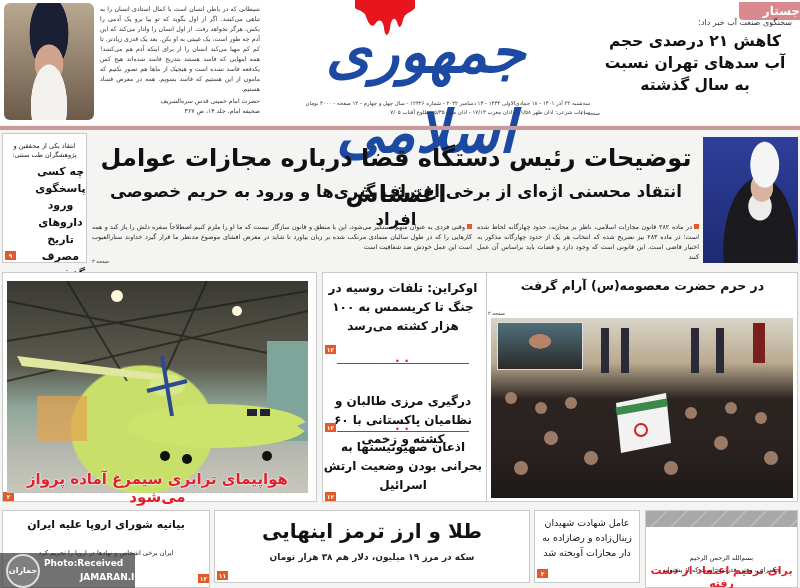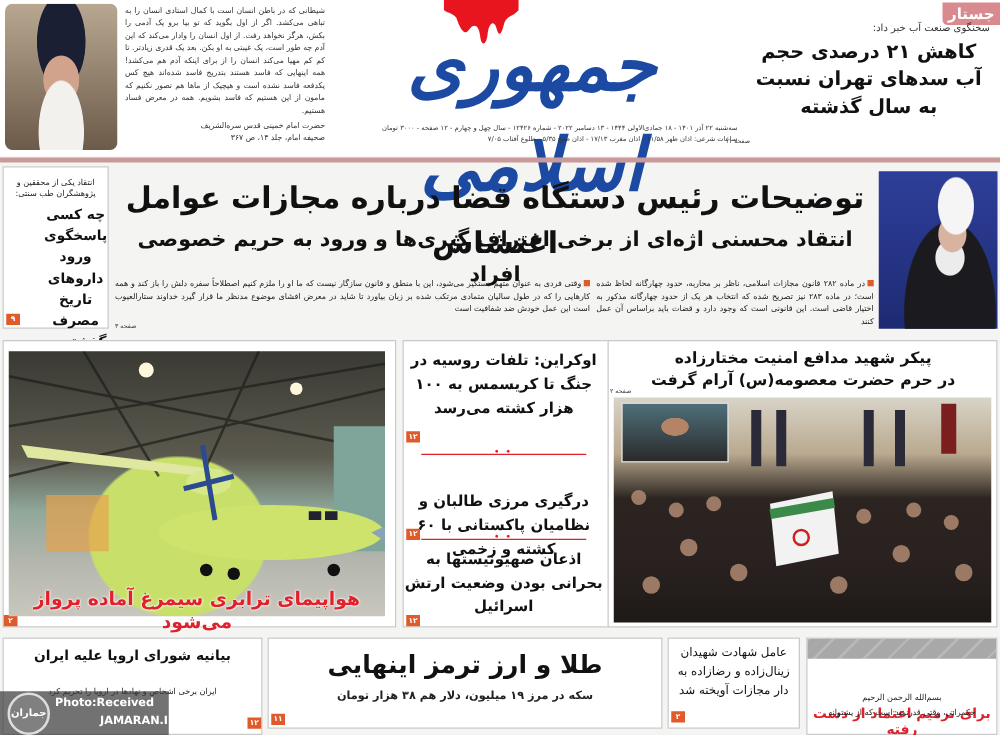--- a/index.html
+++ b/index.html
@@ -15,21 +15,21 @@
                 radial-gradient(ellipse at 50% 52%, #d2a38c 0 22%, transparent 23%),
                 radial-gradient(ellipse at 50% 26%, #1b1f33 0 30%, transparent 31%),
                 linear-gradient(180deg, #b8a890 0%, #6c5a4a 100%); overflow:hidden; }
   #imam-quote { left: 100px; top: 4px; width: 160px; height: 116px; font-size: 6.2px; line-height: 10px; color: #333; text-align: justify; }
   #imam-quote .src { margin-top: 2px; color:#333; }
   #logo-blot { left: 355px; top: 0; width: 60px; height: 40px; }
   #logo-text { left: 268px; top: 12px; width: 315px; height: 80px; font-family: "DejaVu Serif", serif; font-size: 58px; font-weight: bold; color: #1c4aa3; font-style: italic; text-align: center; line-height: 80px; letter-spacing: -2px; }
   #dateline { left: 270px; top: 99px; width: 320px; font-size: 5.4px; line-height: 9px; color: #333; text-align: right; }
   #pagecount { left: 560px; top: 110px; width: 40px; font-size: 5px; color:#333; text-align:right; }
 
-  #jostar-badge { right: 0; top: 2px; width: 46px; height: 18px; background: #d98a8e; color: #fff; font-weight: bold; font-size: 12px; text-align: center; line-height: 18px; border-radius: 0 0 0 4px; }
+  #jostar-badge { right: 0; top: 2px; width: 61px; height: 18px; background: #d98a8e; color: #fff; font-weight: bold; font-size: 12px; line-height: 18px; border-radius: 0 0 0 4px; }
   #water-kicker { right: 8px; top: 18px; width: 190px; font-size: 8px; text-align: right; color: #333; }
   #water-headline { right: 10px; top: 30px; width: 190px; font-size: 15.5px; font-weight: bold; line-height: 22px; text-align: center; color: #111; }
 
   #top-rule { left: 0; top: 126px; width: 800px; height: 4px; background: #c99a99; }
 
   
   #left-ad { left: 2px; top: 133px; width: 85px; height: 130px; border: 1px solid #c9c9c9; background: #fff; }
   #left-ad .kicker { font-size: 6.5px; text-align: center; margin-top: 8px; line-height: 9px; color:#222; }
   #left-ad .head { font-size: 11px; font-weight: bold; text-align: center; line-height: 17px; margin-top: 3px; margin-left: 32px; }
   .pgnum { position: absolute; width: 11px; height: 9px; background: #e05a2a; color: #fff; font-size: 6px; line-height: 9px; text-align: center; font-weight: bold; }
@@ -168,21 +168,20 @@
   <div class="news-sep" style="top:90px;"></div>
   <div class="news-item" style="top:98px;margin-top:21px;">درگیری مرزی طالبان و نظامیان پاکستانی با ۶۰ کشته و زخمی</div>
   <div class="pgnum" style="left:2px;top:150px;">۱۲</div>
   <div class="news-sep" style="top:158px;"></div>
   <div class="news-item" style="top:165px;">اذعان صهیونیستها به بحرانی بودن وضعیت ارتش اسرائیل</div>
   <div class="pgnum" style="left:2px;top:219px;">۱۲</div>
 </div>
 
 <div id="funeral-box" class="abs box"></div>
 <div id="funeral-headline" class="abs">
-  <div>پیکر شهید مدافع امنیت مختارزاده</div>
   <div>در حرم حضرت معصومه(س) آرام گرفت</div>
 </div>
 <div id="funeral-pageref" class="abs">صفحه ۲</div>
 <div id="funeral-photo" class="abs">
   <svg width="302" height="180" viewBox="0 0 302 180">
     <g fill="#2a2a38">
         <rect x="110" y="10" width="8" height="45"></rect>
         <rect x="130" y="10" width="8" height="45"></rect>
         <rect x="200" y="10" width="8" height="45"></rect>
         <rect x="225" y="10" width="8" height="45"></rect>

